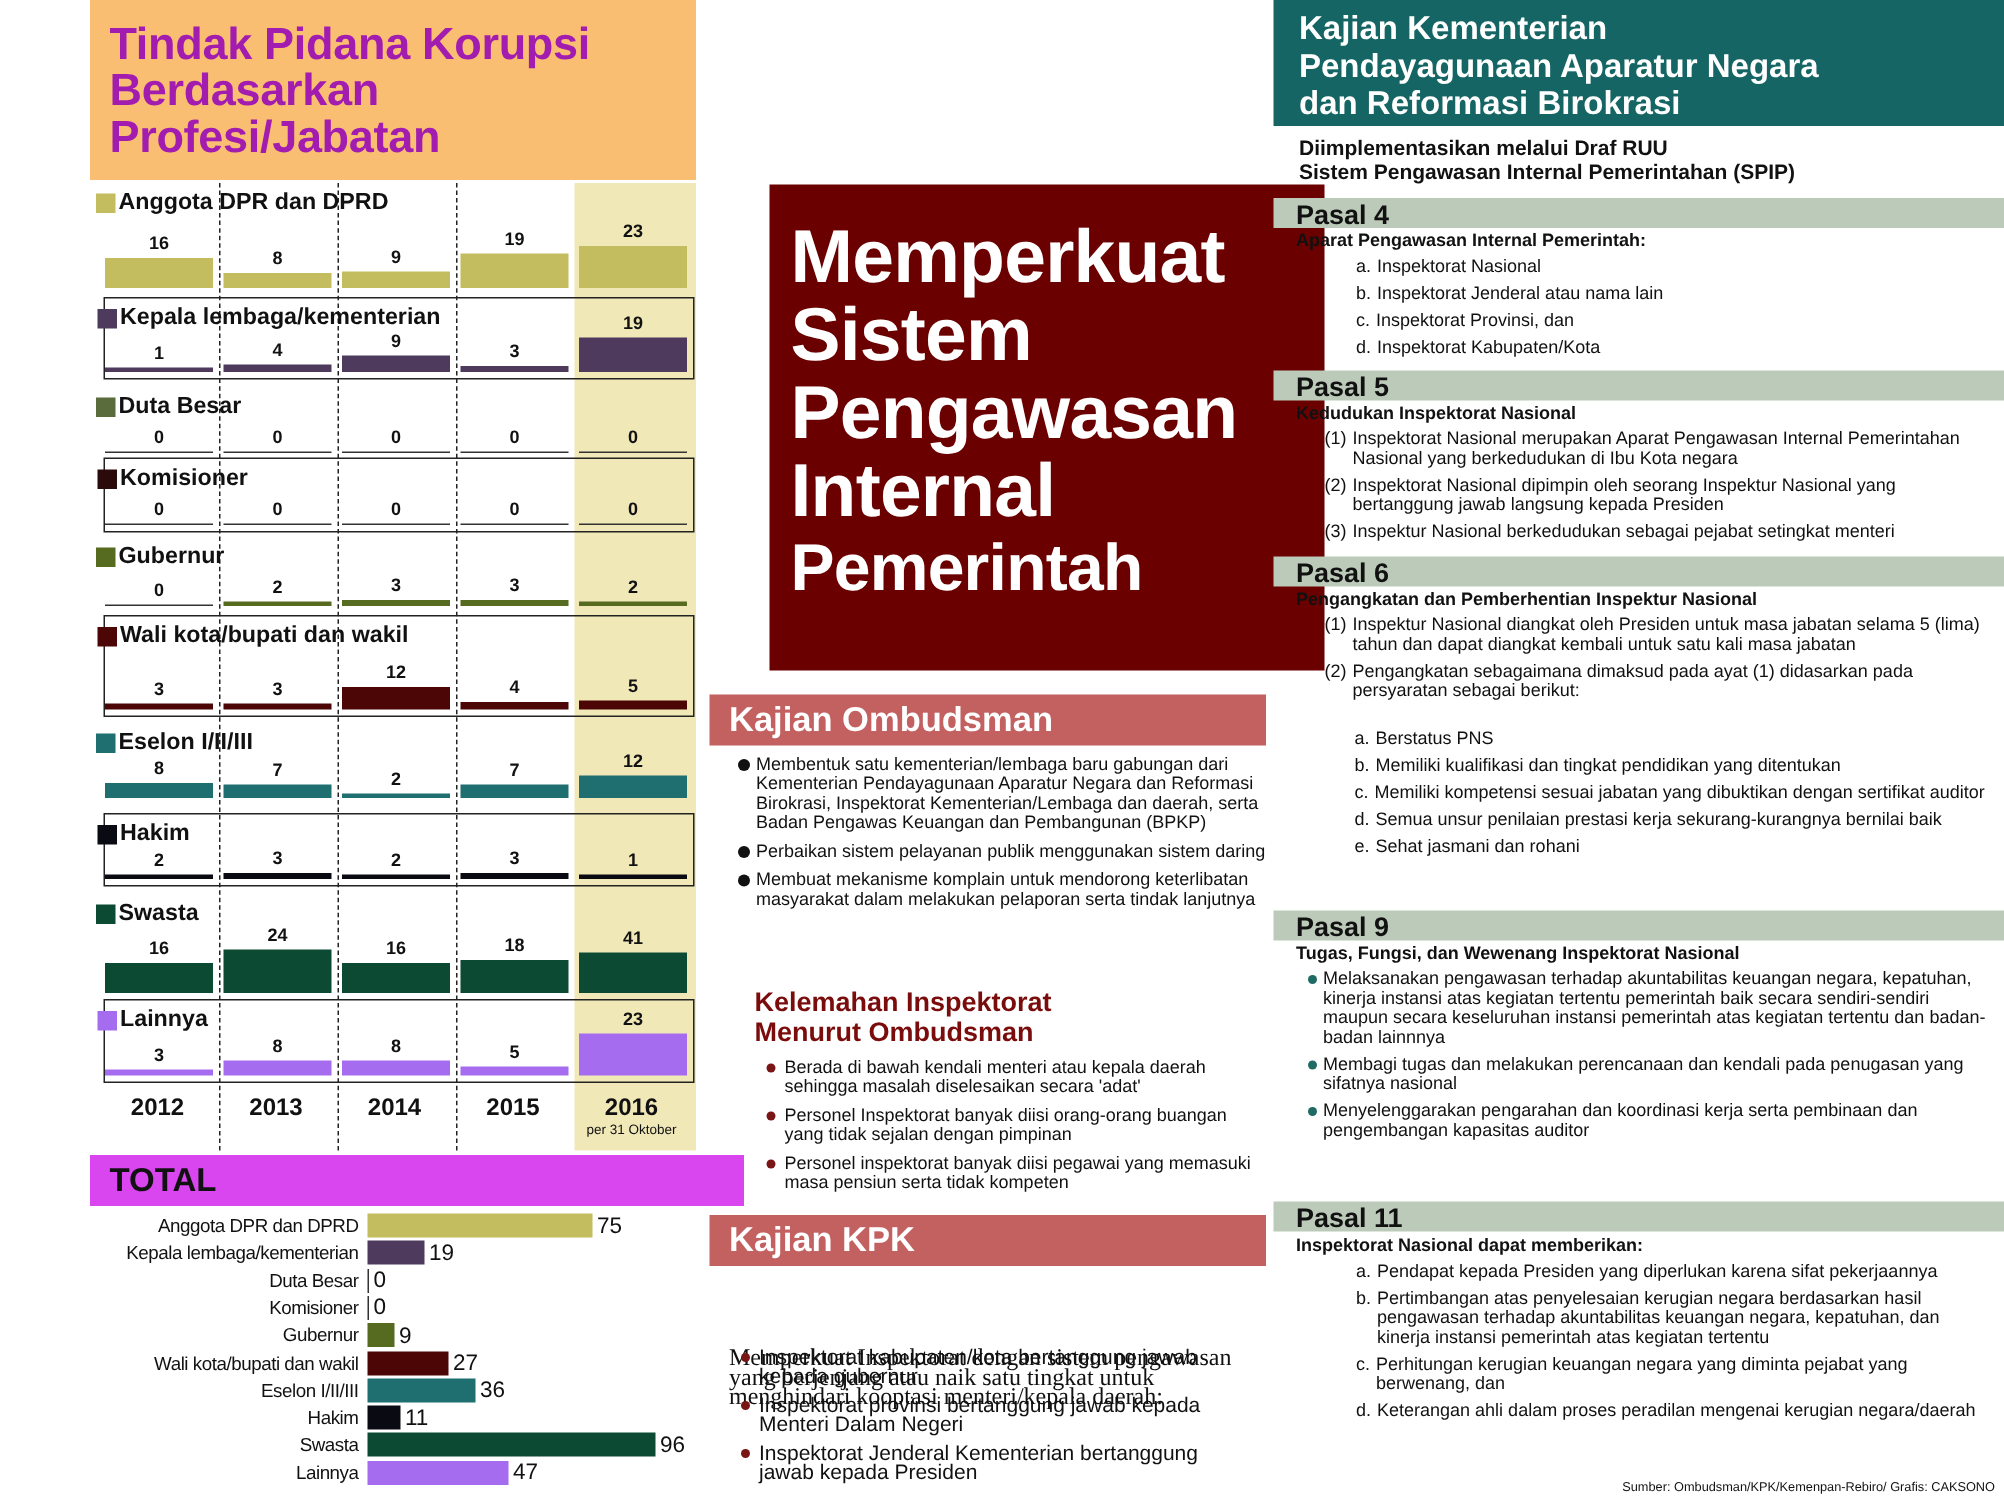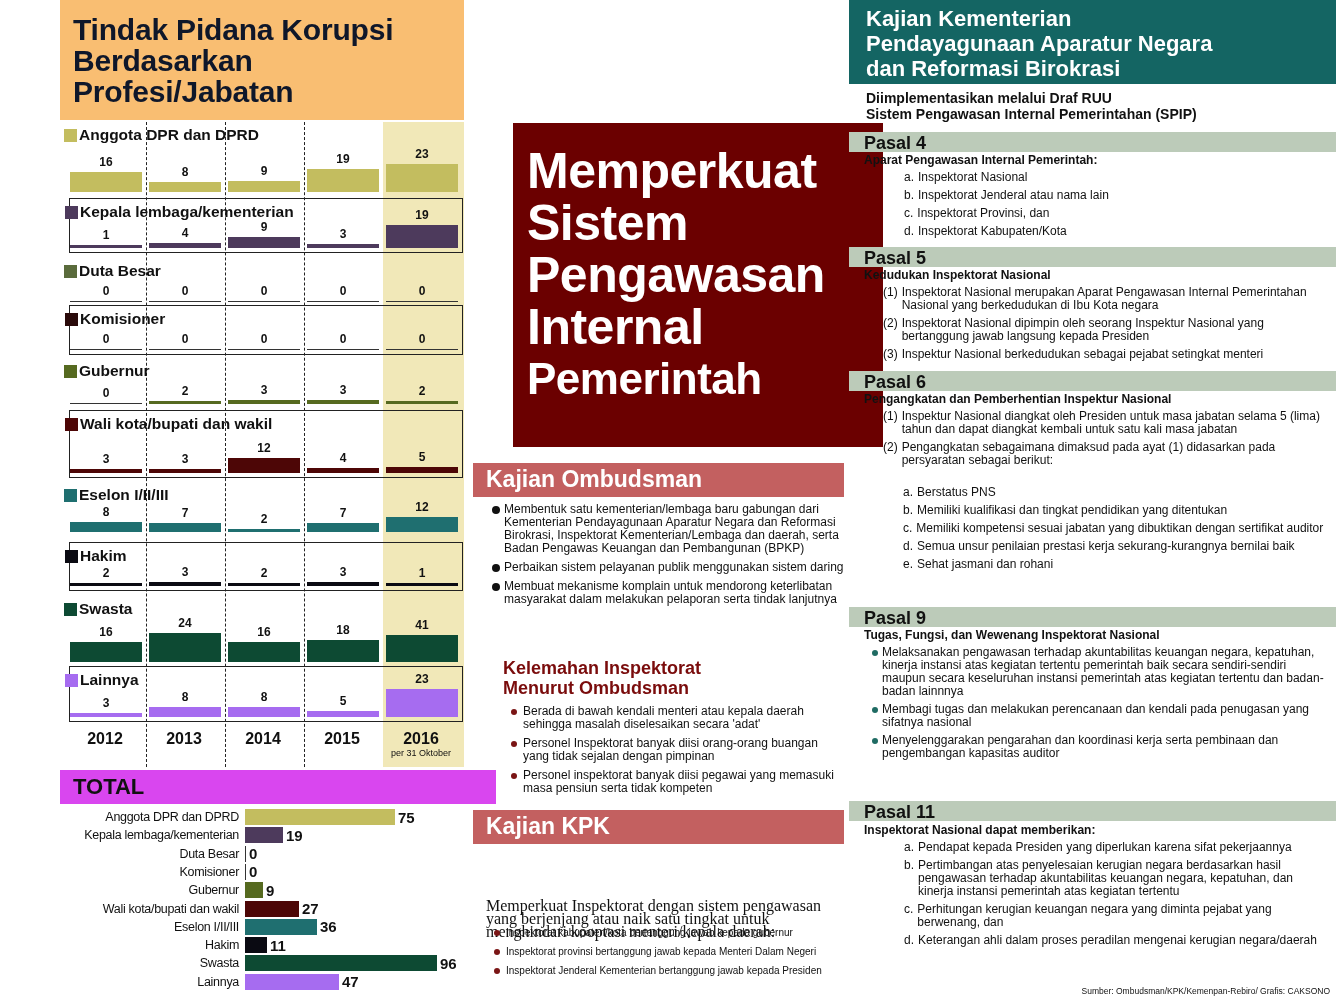--- a/index.html
+++ b/index.html
@@ -1,21 +1,21 @@
 <!DOCTYPE html>
 <html><head>
 <meta charset="utf-8">
 <style>
   * { box-sizing: border-box; margin: 0; padding: 0; }
   body { width: 1336px; height: 999px; background: #fff; font-family: "Liberation Sans", sans-serif; color: #111; position: relative; overflow: hidden; }
   .abs { position: absolute; }
 
   
   #left-header { left: 60px; top: 0; width: 404px; height: 120px; background: #f9be72; padding: 14px 0 0 13px; }
-  #left-header h1 { font-size: 30px; line-height: 31px; font-weight: bold; color: #0f172a; letter-spacing: -0.2px; }
+  #left-header h1 { font-size: 30px; line-height: 31px; font-weight: bold; color: #a21caf; letter-spacing: -0.2px; }
   #chart-area { left: 60px; top: 122px; width: 404px; height: 645px; }
   .col2016-bg { position: absolute; left: 323px; top: 0; width: 81px; height: 645px; background: #f1e8b8; }
   .vline { position: absolute; top: 0; height: 645px; border-left: 1px dashed #222; }
   .cat-row { position: absolute; left: 0; width: 404px; }
   .cat-row.boxed { border: 1.5px solid #222; left: 9px; width: 394px; }
   .cat-label { position: absolute; left: 4px; top: 4px; font-size: 15.5px; font-weight: bold; white-space: nowrap; display: flex; align-items: center; }
   .cat-row.boxed .cat-label { left: -5px; }
   .swatch { display: inline-block; width: 13px; height: 13px; margin-right: 2px; }
   .cell { position: absolute; width: 72px; bottom: 4px; text-align: center; }
   .cell .val { font-size: 12px; font-weight: bold; display: block; margin-bottom: 3px; }
@@ -24,37 +24,37 @@
   .years { position: absolute; left: 9px; width: 394px; top: 600px; height: 45px; }
   .year { position: absolute; width: 72px; text-align: center; font-size: 16px; font-weight: bold; top: 8px; }
   .year small { display: block; font-size: 9px; font-weight: normal; }
 
   #total-header { left: 60px; top: 770px; width: 436px; height: 34px; background: #d946ef; padding: 4px 0 0 13px; }
   #total-header h2 { font-size: 22px; font-weight: bold; }
   #total-chart { left: 60px; top: 808px; width: 410px; height: 190px; }
   .trow { position: absolute; left: 0; height: 18px; display: flex; align-items: center; }
   .tlabel { width: 185px; text-align: right; font-size: 12.5px; padding-right: 6px; white-space: nowrap; letter-spacing: -0.3px; }
   .tbar { height: 16px; }
-  .tval { font-size: 15px; padding-left: 3px; font-weight: bold; }
+  .tval { font-size: 15px; padding-left: 3px; font-weight: normal; }
 
   
   #main-title { left: 473px; top: 123px; width: 370px; height: 324px; background: #6b0000; padding: 22px 0 0 14px; margin-left: 40px; }
   #main-title .t { color: #fff; font-weight: bold; font-size: 50px; line-height: 52px; letter-spacing: -0.5px; }
   #main-title .t.small { font-size: 44px; }
   .pink-head { background: #c36060; color: #fff; font-weight: bold; font-size: 23px; padding: 3px 0 0 13px; }
   #omb-head { left: 473px; top: 463px; width: 371px; height: 34px; }
   #omb-list { left: 490px; top: 503px; width: 355px; font-size: 12px; line-height: 13px; }
   .bl { position: relative; padding-left: 14px; margin-bottom: 6px; }
   .bl::before { content: ""; position: absolute; left: 2px; top: 3px; width: 8px; height: 8px; border-radius: 50%; background: #111; }
   #kel-title { left: 503px; top: 658px; font-size: 18px; font-weight: bold; color: #7a0c0c; line-height: 20px; }
   #kel-list { left: 509px; top: 705px; width: 336px; font-size: 12px; line-height: 13px; }
   .bl.red::before { width: 6px; height: 6px; top: 4px; background: #7a1515; }
   #kpk-head { left: 473px; top: 810px; width: 371px; height: 34px; }
   #kpk-intro { left: 486px; top: 899px; width: 350px; font-size: 16px; line-height: 13px; font-family: Liberation Serif, serif; }
-  #kpk-list { left: 492px; top: 926px; width: 345px; font-size: 10px; line-height: 13px; }
+  #kpk-list { left: 492px; top: 898px; width: 345px; font-size: 14px; line-height: 13px; }
 
   
   #right-header { left: 849px; top: 0; width: 487px; height: 84px; background: #146563; padding: 6px 0 0 17px; }
   #right-header .t { color: #fff; font-weight: bold; font-size: 22px; line-height: 25px; }
   #right-sub { left: 866px; top: 90px; font-size: 14px; font-weight: bold; line-height: 16px; }
   .pasal-head { position: absolute; left: 849px; width: 487px; height: 20px; background: #bccbb9; padding: 0 0 0 15px; font-size: 18px; font-weight: bold; line-height: 22px; }
   .pasal-sub { position: absolute; left: 864px; font-size: 12px; font-weight: bold; }
   .r-list { position: absolute; font-size: 12px; line-height: 13px; }
   .r-item { margin-bottom: 5px; display: flex; }
   .r-item .mk { flex: 0 0 auto; margin-right: 4px; }

